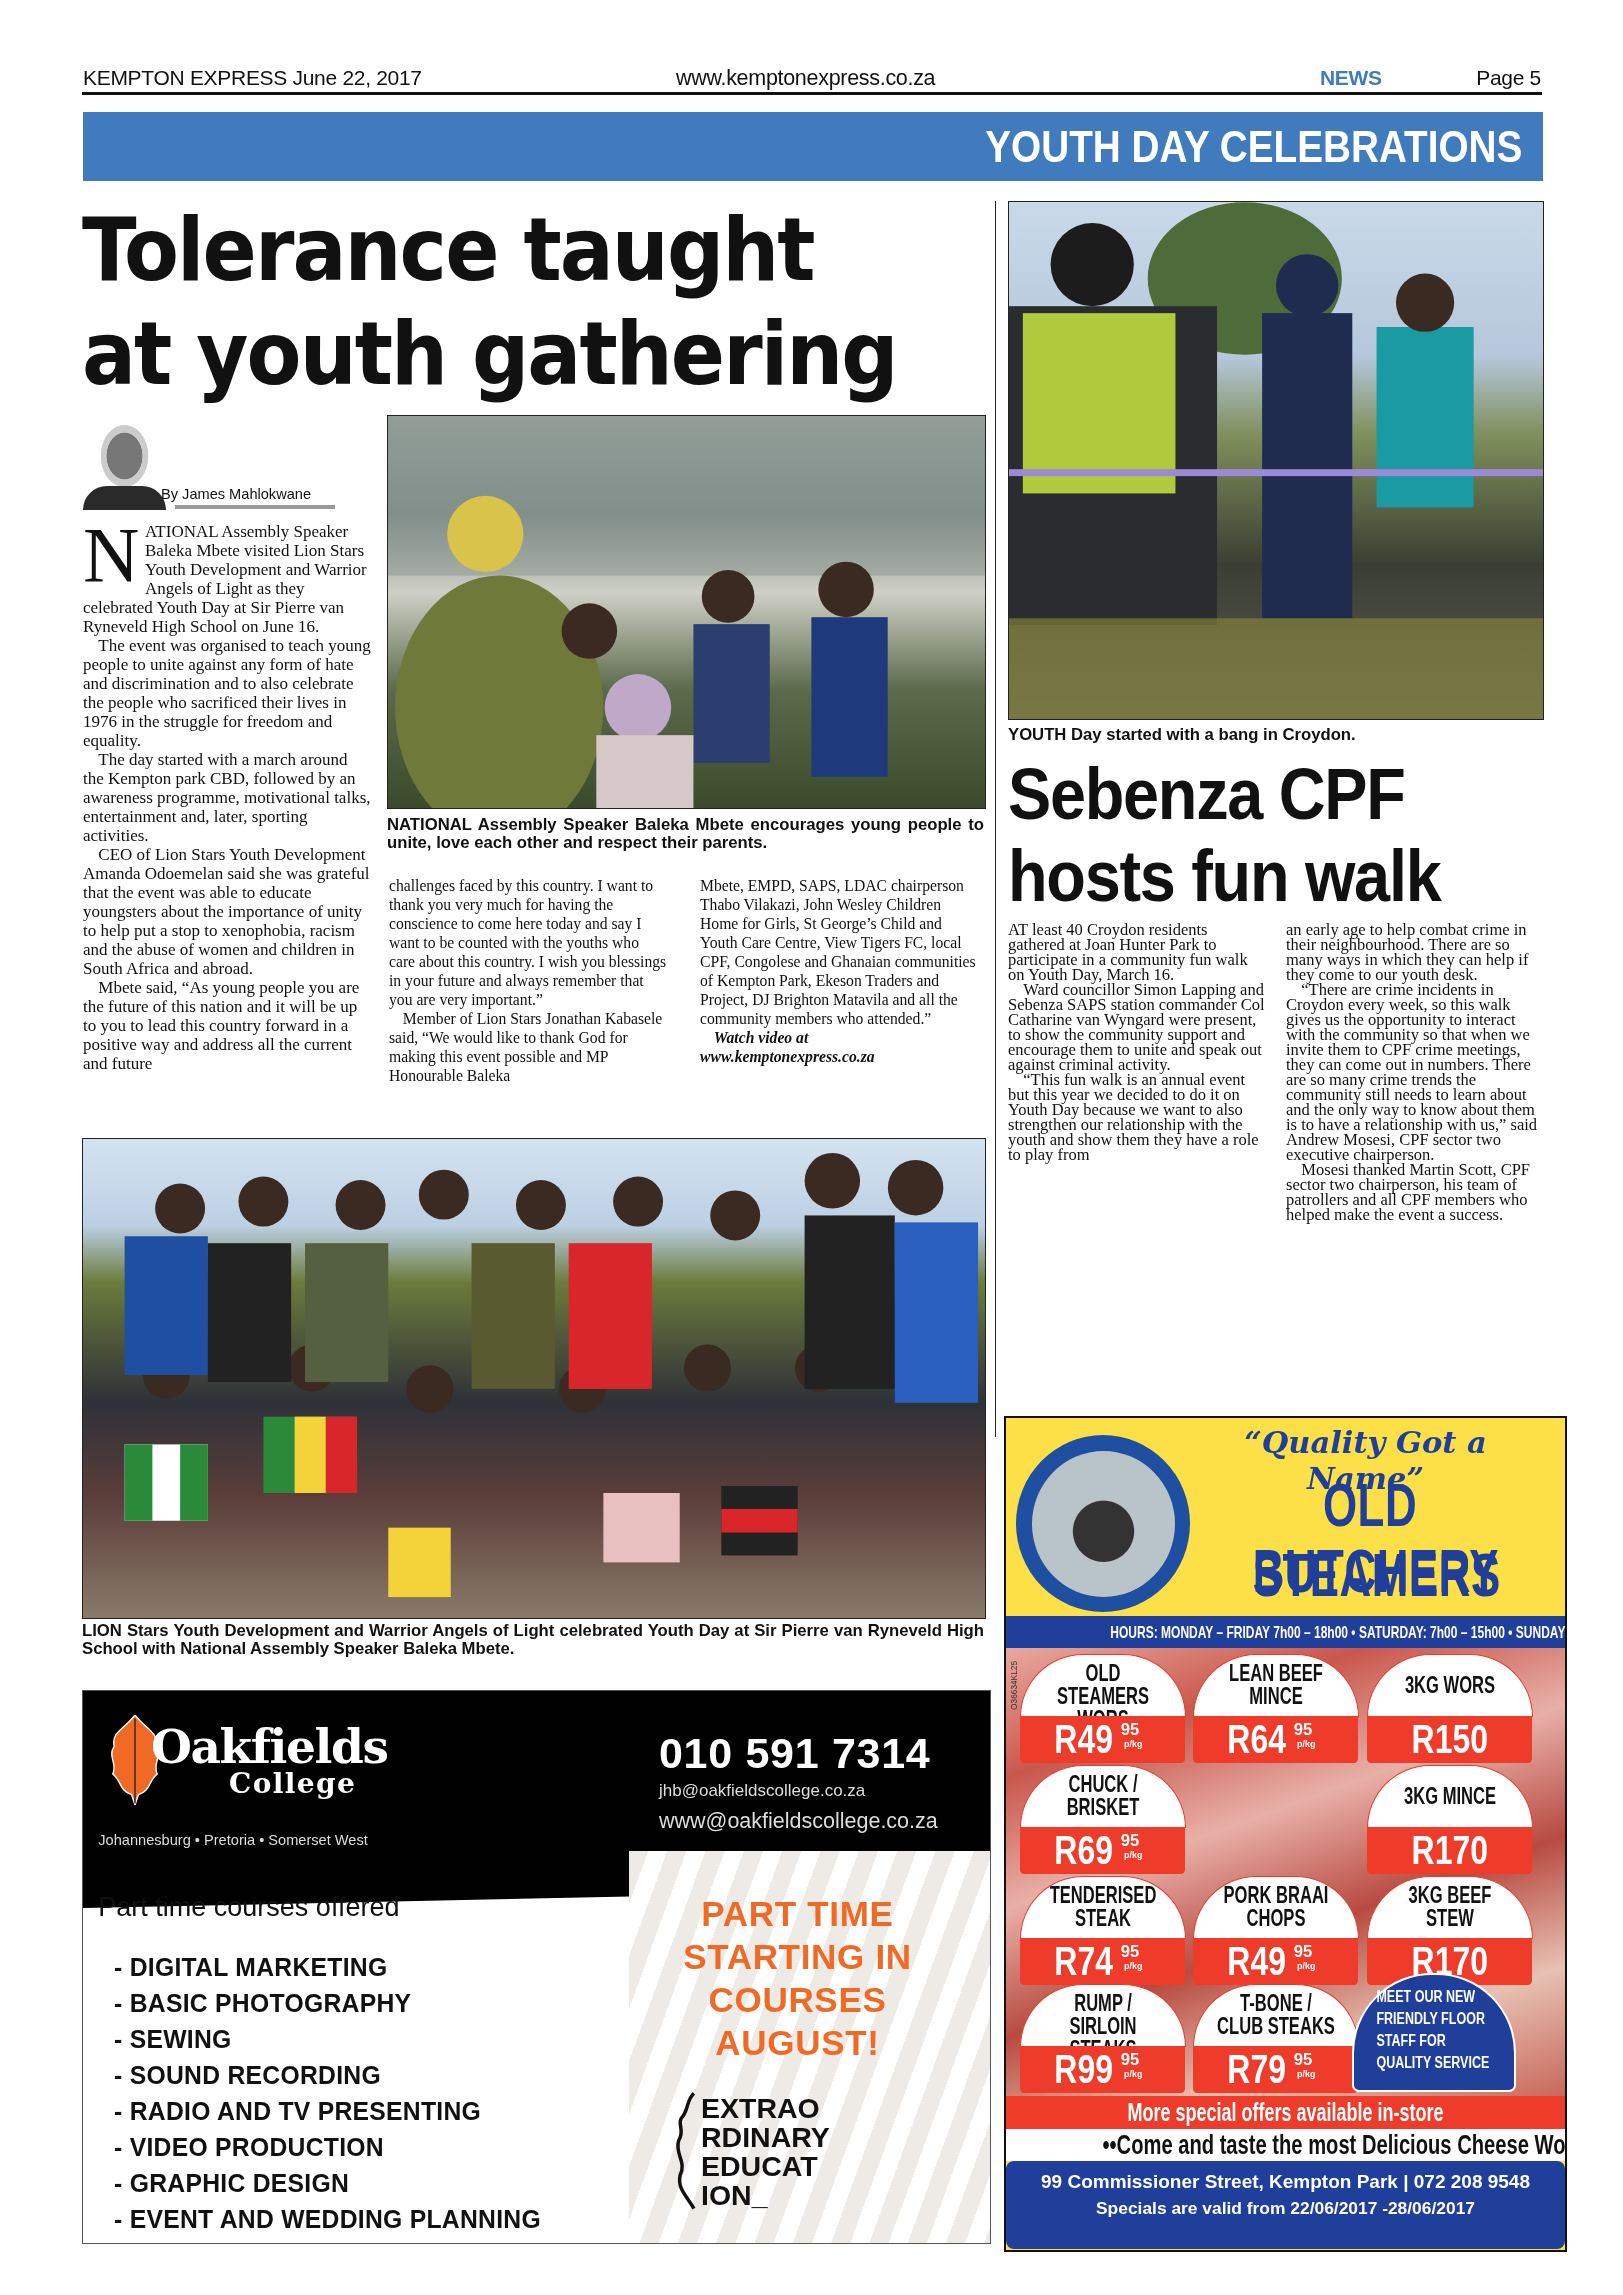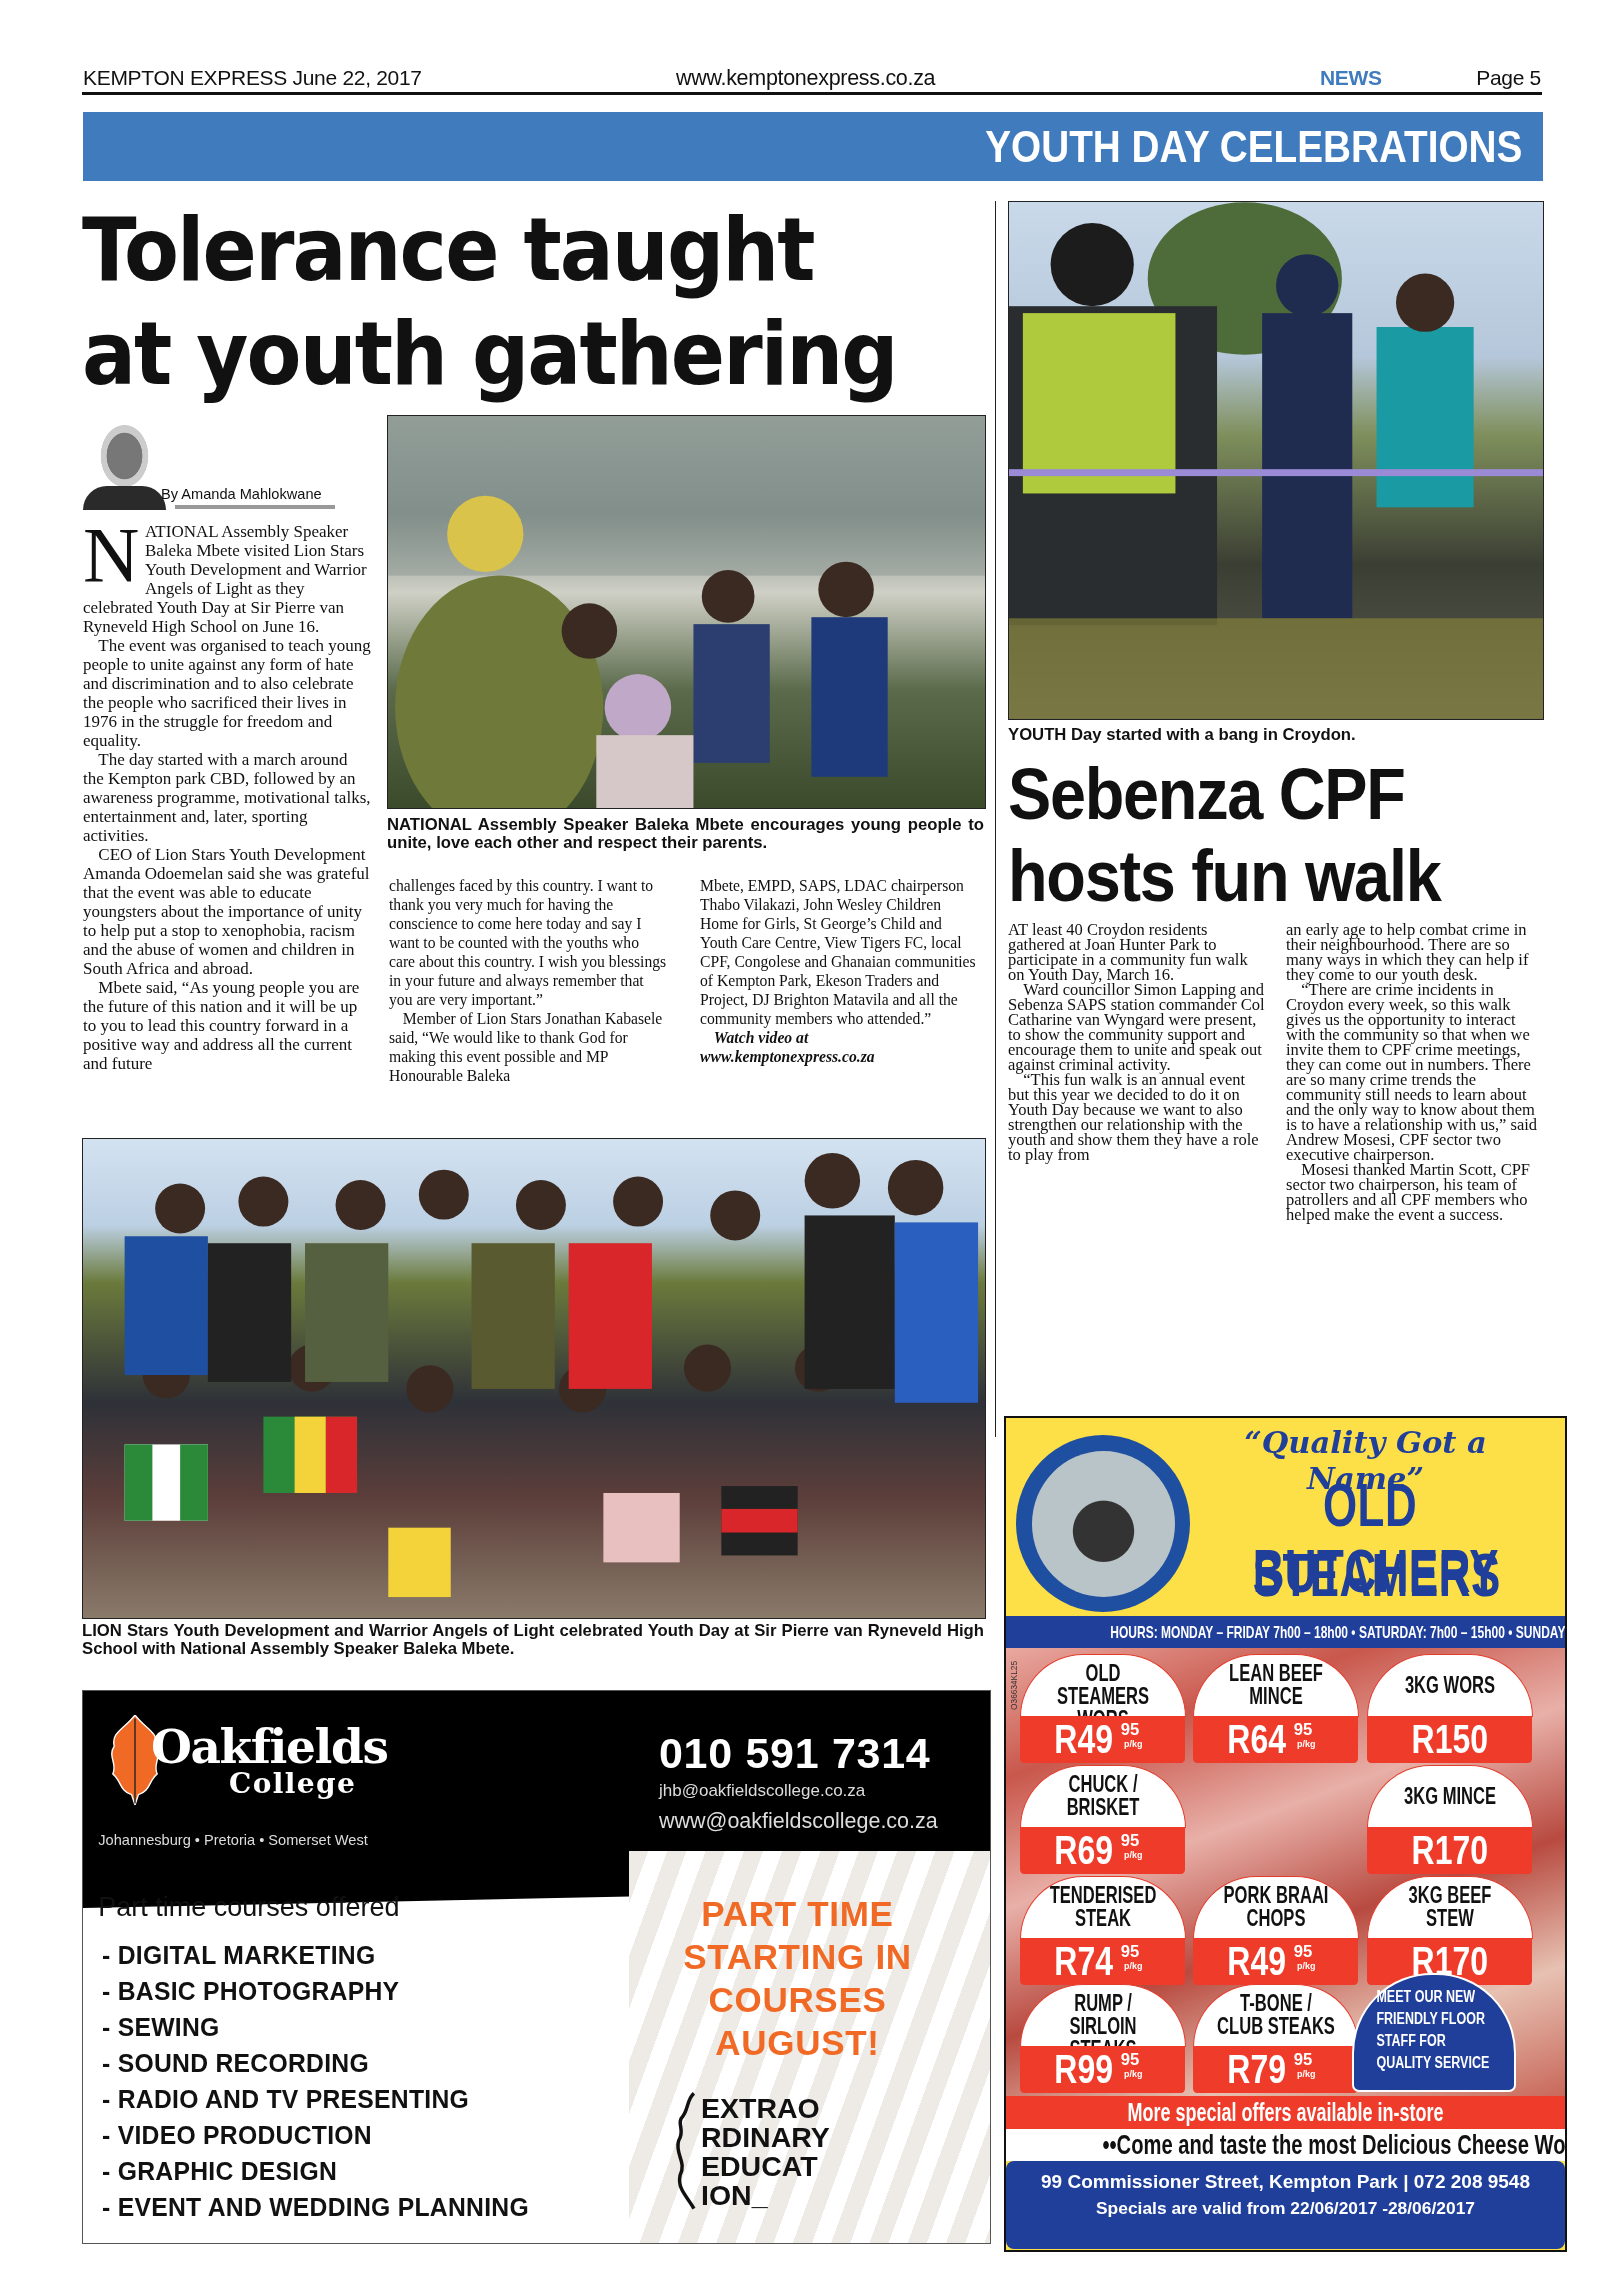--- a/index.html
+++ b/index.html
@@ -40,21 +40,21 @@
   .oak-slant{position:absolute;left:0;top:156px;width:100%;height:42px;background:#000;transform:skewY(-1.2deg);transform-origin:right top;}
   .oak-stripes{position:absolute;right:0;top:160px;width:361px;height:396px;background:repeating-linear-gradient(110deg,#eeebe6 0 18px,#fff 18px 36px);}
   .oak-leaf{position:absolute;left:24px;top:24px;width:56px;height:90px;}
   .oak-name{position:absolute;left:68px;top:28px;font-family:"DejaVu Serif",serif;font-weight:bold;color:#fff;font-size:47px;letter-spacing:-1.4px;}
   .oak-college{position:absolute;left:146px;top:76px;font-family:"DejaVu Serif",serif;font-weight:bold;color:#fff;font-size:28px;letter-spacing:1.4px;}
   .oak-cities{position:absolute;left:15.3px;top:141px;color:#ddd;font-size:14.6px;}
   .oak-phone{position:absolute;left:576px;top:38px;color:#fff;font-size:43px;font-weight:bold;letter-spacing:0.7px;}
   .oak-email{position:absolute;left:576px;top:90px;color:#ddd;font-size:17px;}
   .oak-web{position:absolute;left:576px;top:118px;color:#ddd;font-size:21.5px;}
   .oak-offered{position:absolute;left:15.3px;top:201px;font-size:27px;color:#111;}
-  .oak-list{position:absolute;left:15.3px;top:242px;margin:4px;padding:0;list-style:none;}
+  .oak-list{position:absolute;left:15.3px;top:242px;margin:16px;padding:0;list-style:none;}
   .oak-list li{font-size:26px;font-weight:bold;line-height:36px;letter-spacing:0.3px;transform:scaleX(0.95);transform-origin:left;}
   .oak-promo{position:absolute;left:541px;top:201px;width:347px;text-align:center;color:#f06a26;font-size:35px;font-weight:bold;line-height:43px;letter-spacing:0.7px;}
   .oak-extra{position:absolute;left:618px;top:403px;font-size:28.5px;font-weight:bold;line-height:29px;color:#111;letter-spacing:0;}
   
   .bt{top:1416px;left:1004px;width:539px;height:832px;border:2.1px solid #111;background:#fde047;overflow:hidden;padding-left:20px;}
   .bt-logo{position:absolute;left:10.4px;top:17.4px;width:174px;height:177px;border-radius:50%;background:#1f4fa0;}
   .bt-logo-inner{position:absolute;left:15.3px;top:15.3px;width:143px;height:146px;border-radius:50%;background:radial-gradient(circle at 50% 55%,#333 0 28%,#b9c4c8 29%);}
   .bt-quote{position:absolute;left:186px;top:5.6px;width:347px;text-align:center;color:#1f3f9a;font-family:"DejaVu Serif",serif;font-style:italic;font-weight:bold;font-size:30.5px;}
   .bt-name1{position:absolute;left:201px;top:52px;width:326px;text-align:center;color:#1f3f9a;font-size:61px;font-weight:bold;transform:scaleX(0.72);transform-origin:center;letter-spacing:0.7px;}
   .bt-name2{position:absolute;left:201px;top:118px;width:326px;text-align:center;color:#1f3f9a;font-size:61px;font-weight:bold;transform:scaleX(0.72);transform-origin:center;letter-spacing:0.7px;}
@@ -92,21 +92,21 @@
 <div class="abs section-bar">
   <span class="t">YOUTH DAY CELEBRATIONS</span>
 </div>
 
 <div class="abs headline">
   <div>Tolerance taught</div>
   <div>at youth gathering</div>
 </div>
 
 <div class="abs byline-photo"></div>
-<div class="abs byline-text">By Amanda Mahlokwane</div>
+<div class="abs byline-text">By James Mahlokwane</div>
 <div class="abs byline-rule"></div>
 
 <div class="abs col" style="top:522px;left:83px;width:288px;">
   <p class="first"><span class="dropcap">N</span><span>ATIONAL Assembly Speaker Baleka Mbete visited Lion Stars Youth Development and Warrior Angels of Light as they celebrated Youth Day at Sir Pierre van Ryneveld High School on June 16.</span></p>
   <p>The event was organised to teach young people to unite against any form of hate and discrimination and to also celebrate the people who sacrificed their lives in 1976 in the struggle for freedom and equality.</p>
   <p>The day started with a march around the Kempton park CBD, followed by an awareness programme, motivational talks, entertainment and, later, sporting activities.</p>
   <p>CEO of Lion Stars Youth Development Amanda Odoemelan said she was grateful that the event was able to educate youngsters about the importance of unity to help put a stop to xenophobia, racism and the abuse of women and children in South Africa and abroad.</p>
   <p>Mbete said, “As young people you are the future of this nation and it will be up to you to lead this country forward in a positive way and address all the current and future</p>
 </div>
 

